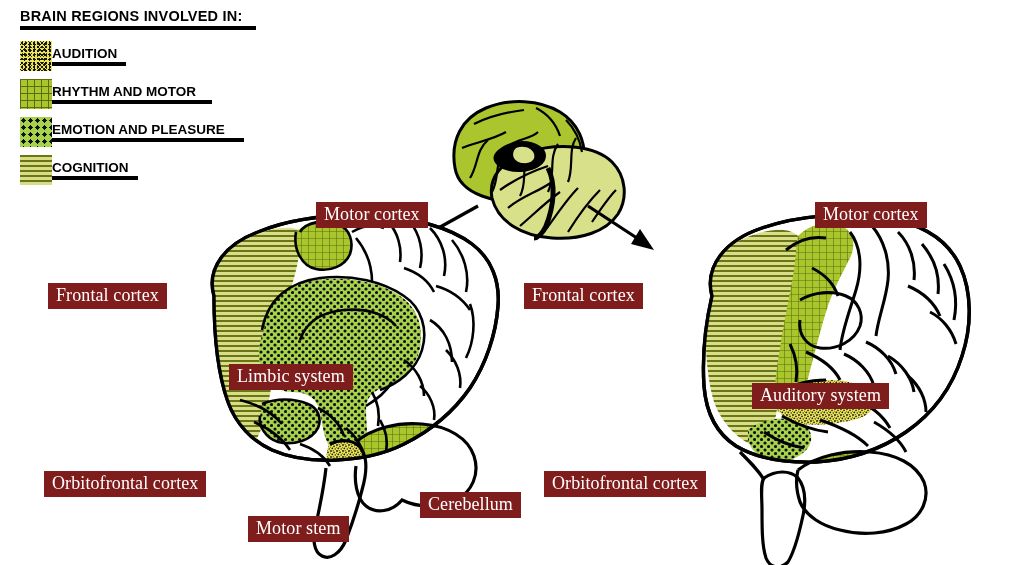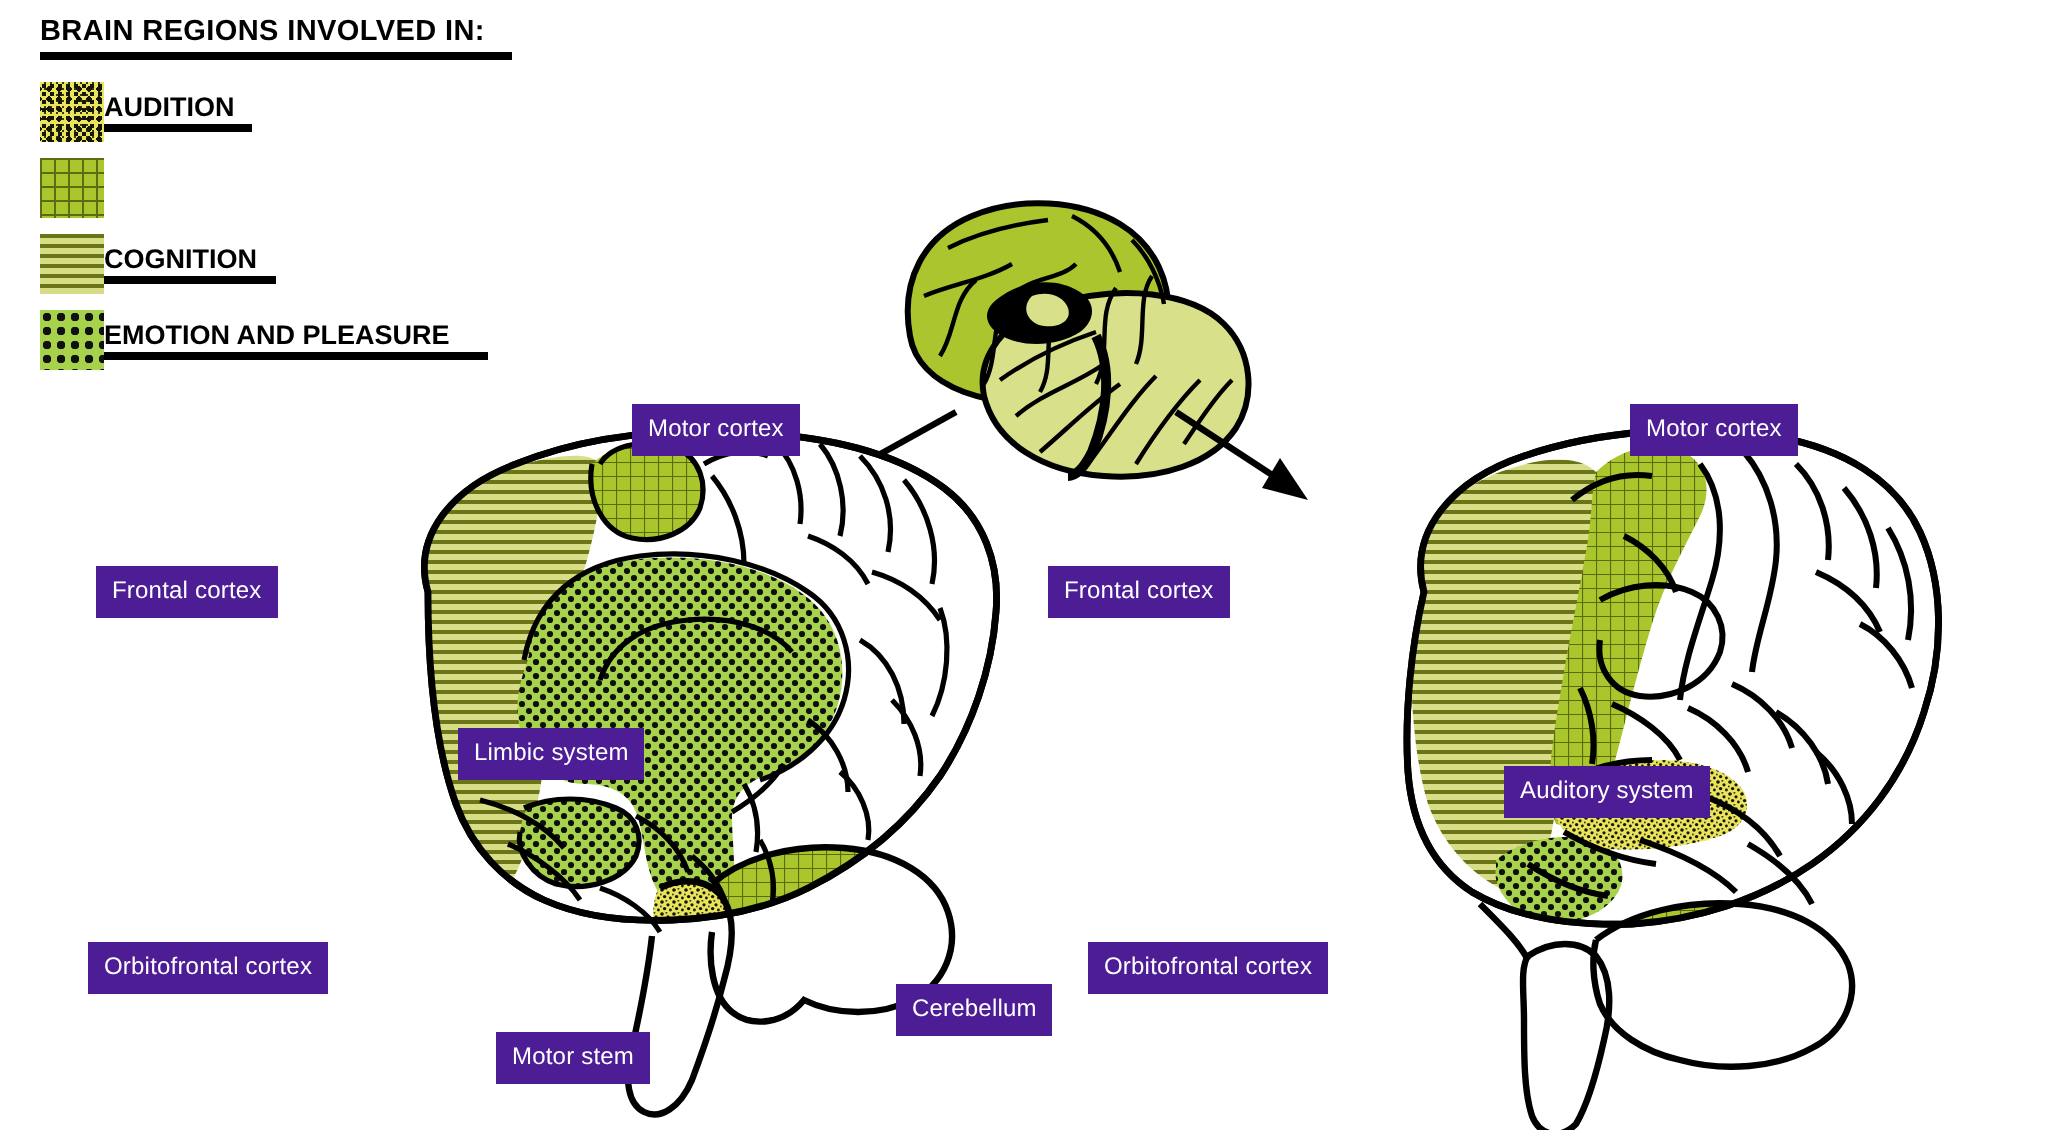--- a/index.html
+++ b/index.html
@@ -50,23 +50,24 @@
     background-size:7px 7px;
   }
   .pat-cognition{
     background-color:#d6dd86;
     background-image:linear-gradient(to bottom,#6b7417 2px,transparent 2px);
     background-size:100% 5px;
   }
 
   
   .tag{
-    position:absolute;background:#4c1d95;color:#ffffff;
-    font-size:12px;line-height:13px;padding:6px 8px 7px 8px;white-space:nowrap;
+    position:absolute;background:#7f1d1d;color:#ffffff;
+    font-size:18px;line-height:13px;padding:6px 8px 7px 8px;white-space:nowrap;
     letter-spacing:.1px;
+    font-family:Liberation Serif, serif;
   }
 </style>
 </head>
 <body>
 
 <div id="stage">
 
   <div id="legend">
     <div class="legend-title">BRAIN REGIONS INVOLVED IN:</div>
     <div class="legend-title-rule"></div>
@@ -76,35 +77,39 @@
       <div class="legend-row">
         <div class="swatch pat-audition"></div>
         <div class="legend-text-wrap">
           <div class="legend-label">AUDITION</div>
           <div class="legend-underline" style="width:74px"></div>
         </div>
       </div>
 
       <div class="legend-row">
         <div class="swatch pat-rhythm"></div>
+        <div class="legend-text-wrap">
+          <div class="legend-label">RHYTHM AND MOTOR</div>
+          <div class="legend-underline" style="width:160px"></div>
+        </div>
+      </div>
+
+      <div class="legend-row">
+        <div class="swatch pat-emotion"></div>
+        <div class="legend-text-wrap">
+          <div class="legend-label">EMOTION AND PLEASURE</div>
+          <div class="legend-underline" style="width:192px"></div>
+        </div>
       </div>
 
       <div class="legend-row">
         <div class="swatch pat-cognition"></div>
         <div class="legend-text-wrap">
           <div class="legend-label">COGNITION</div>
           <div class="legend-underline" style="width:86px"></div>
-        </div>
-      </div>
-
-      <div class="legend-row">
-        <div class="swatch pat-emotion"></div>
-        <div class="legend-text-wrap">
-          <div class="legend-label">EMOTION AND PLEASURE</div>
-          <div class="legend-underline" style="width:192px"></div>
         </div>
       </div>
 
     </div>
   </div>
 
   <svg width="1024" height="565" viewBox="0 0 1024 565" style="position:absolute;left:0;top:0;">
     <defs>
 
       <pattern id="p-audition" patternUnits="userSpaceOnUse" width="6" height="6">
@@ -401,20 +406,20 @@
         <path d="M740 452 C752 464 760 472 764 480"></path>
       </g>
     </g>
   </svg>
 
   <div class="tag" style="left:316px;top:202px">Motor cortex</div>
   <div class="tag" style="left:48px;top:283px">Frontal cortex</div>
   <div class="tag" style="left:229px;top:364px">Limbic system</div>
   <div class="tag" style="left:44px;top:471px">Orbitofrontal cortex</div>
   <div class="tag" style="left:248px;top:516px">Motor stem</div>
-  <div class="tag" style="left:448px;top:492px">Cerebellum</div>
+  <div class="tag" style="left:420px;top:492px">Cerebellum</div>
 
   <div class="tag" style="left:815px;top:202px">Motor cortex</div>
   <div class="tag" style="left:524px;top:283px">Frontal cortex</div>
   <div class="tag" style="left:752px;top:383px">Auditory system</div>
   <div class="tag" style="left:544px;top:471px">Orbitofrontal cortex</div>
 
 </div>
 
 </body></html>

